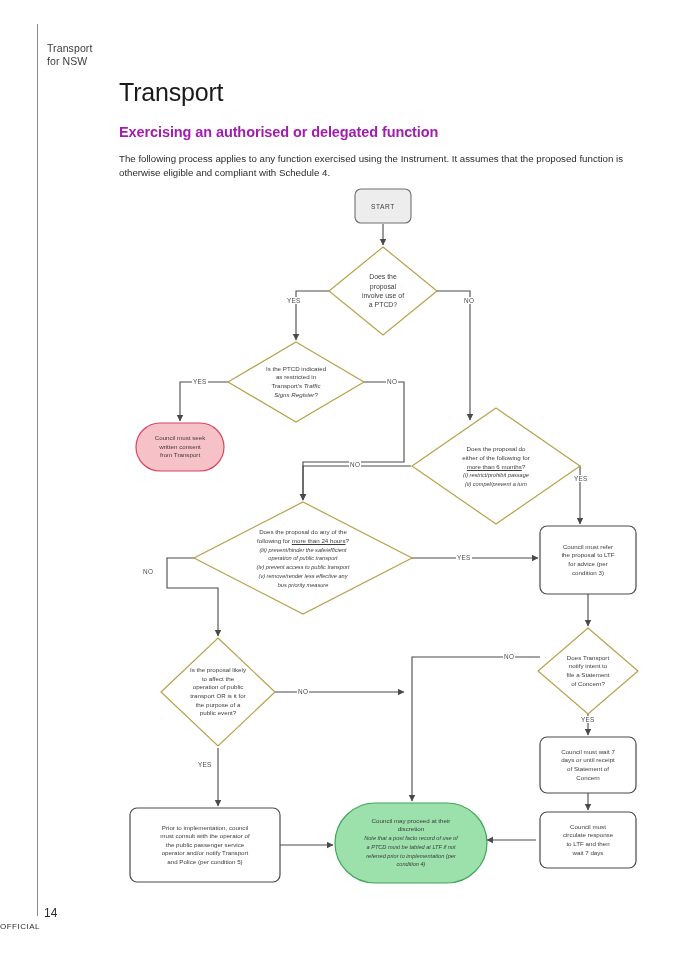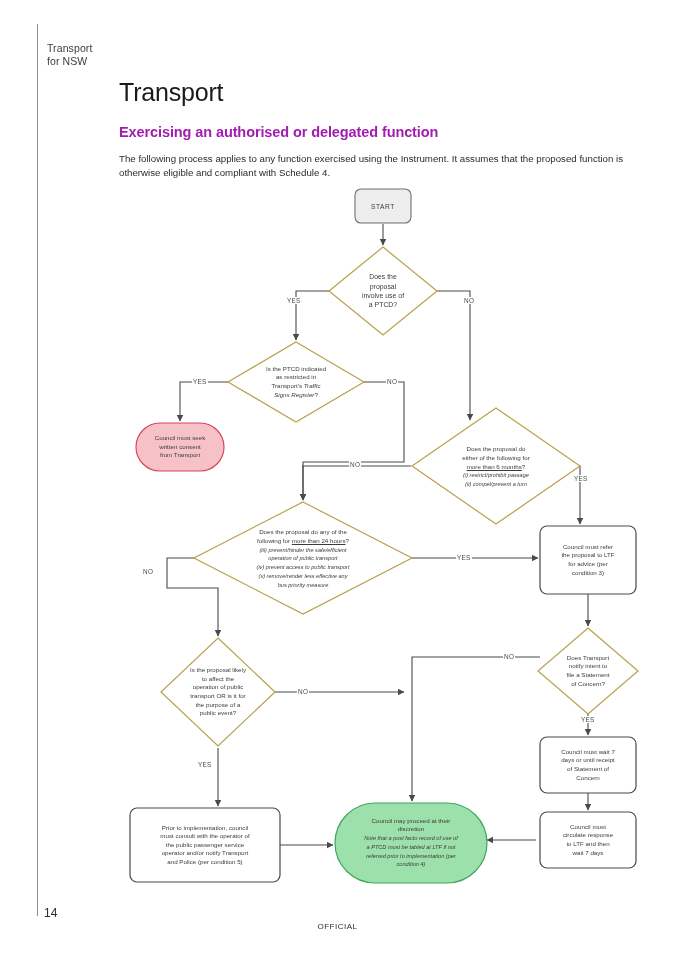--- a/index.html
+++ b/index.html
@@ -65,21 +65,21 @@
     position: absolute;
     left: 44px; top: 906px;
     font-size: 12px;
     color: #2b2b2b;
     text-align: center;
   }
   .official {
     position: absolute;
     left: 0; top: 922px;
     width: 675px;
-    text-align: center;
+    text-align: left;
     font-size: 8px;
     letter-spacing: .5px;
     color: #2b2b2b;
   }
 
   
   .flow {
     position: absolute;
     left: 0; top: 0;
     width: 675px; height: 953px;

